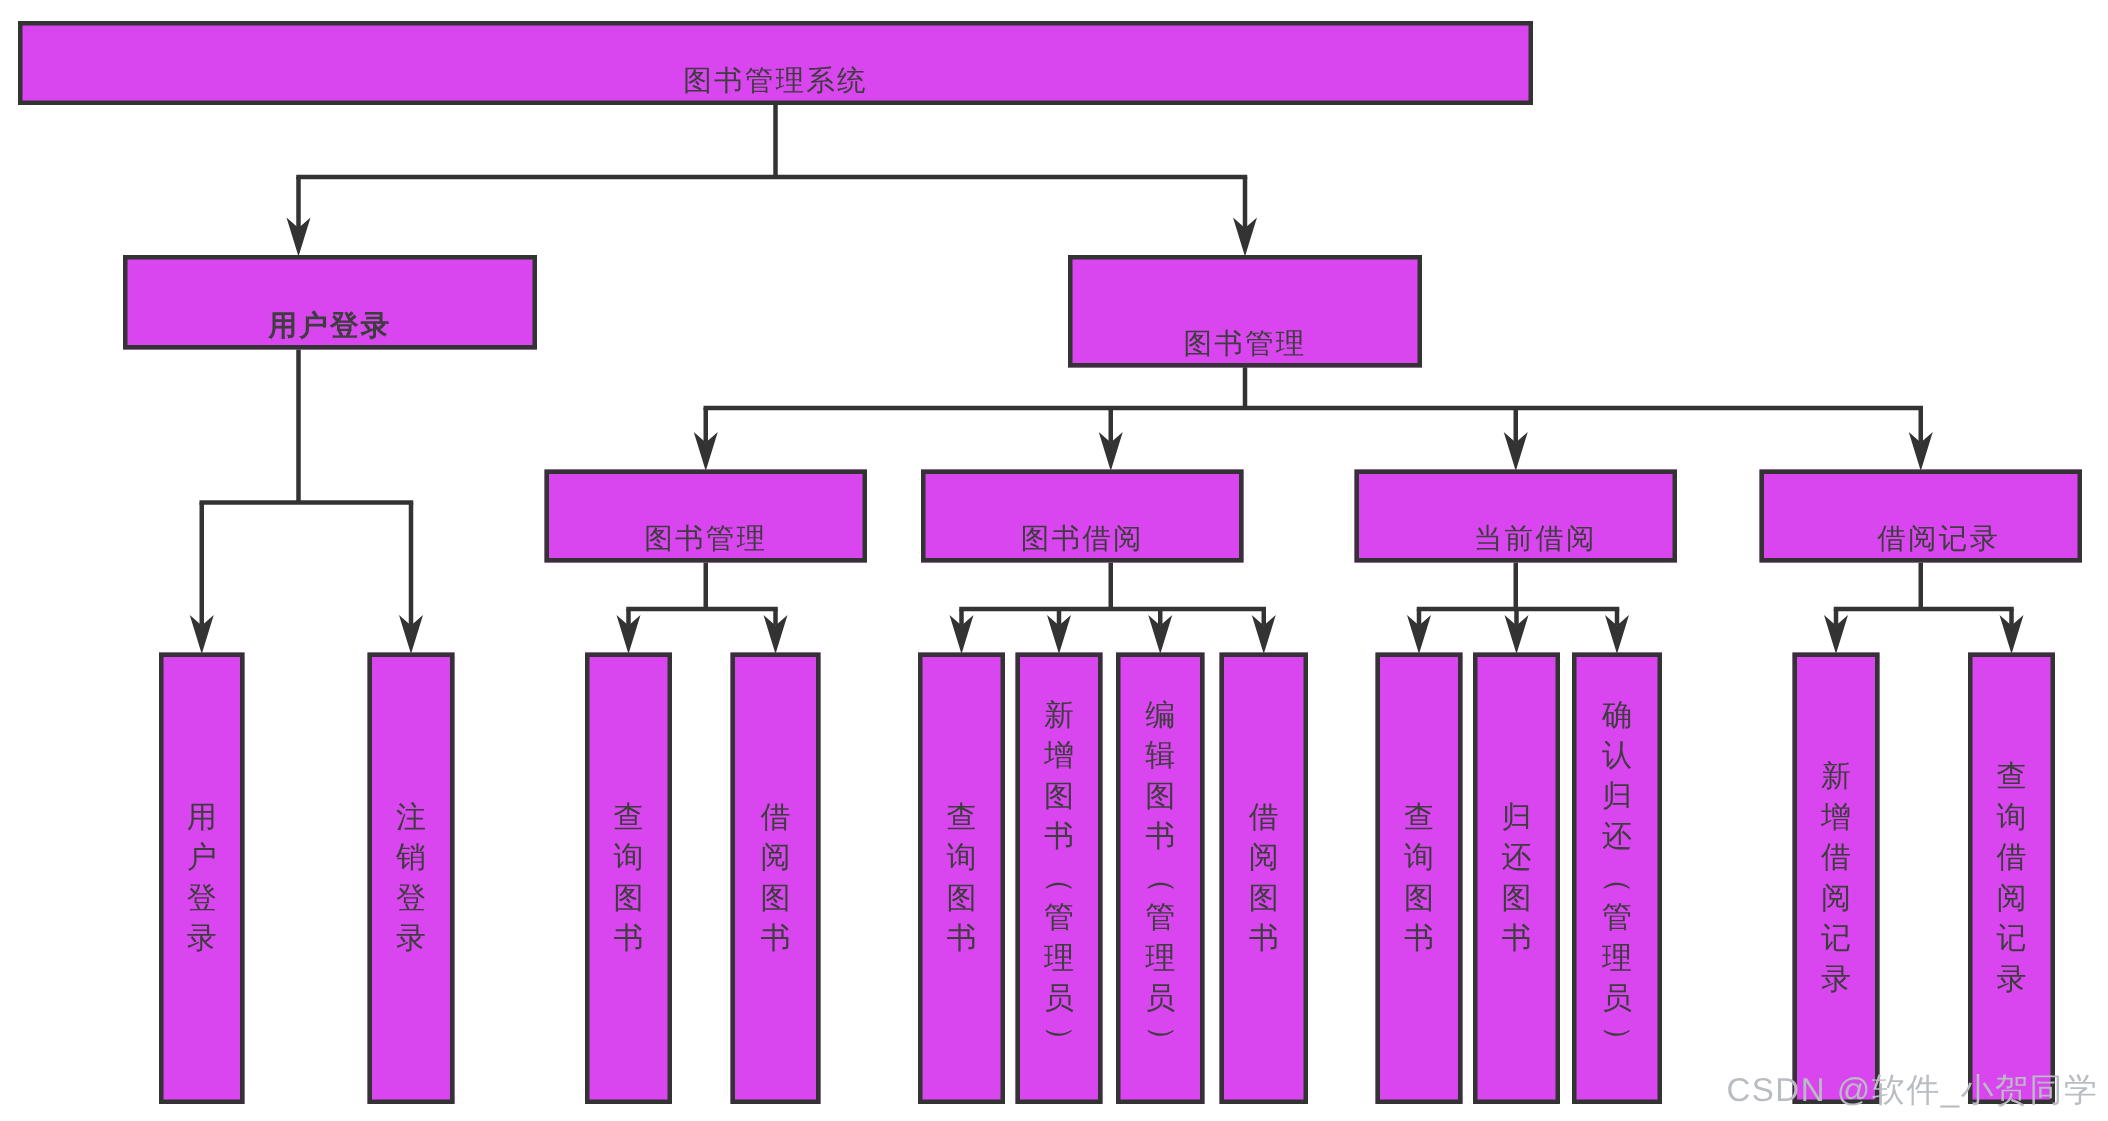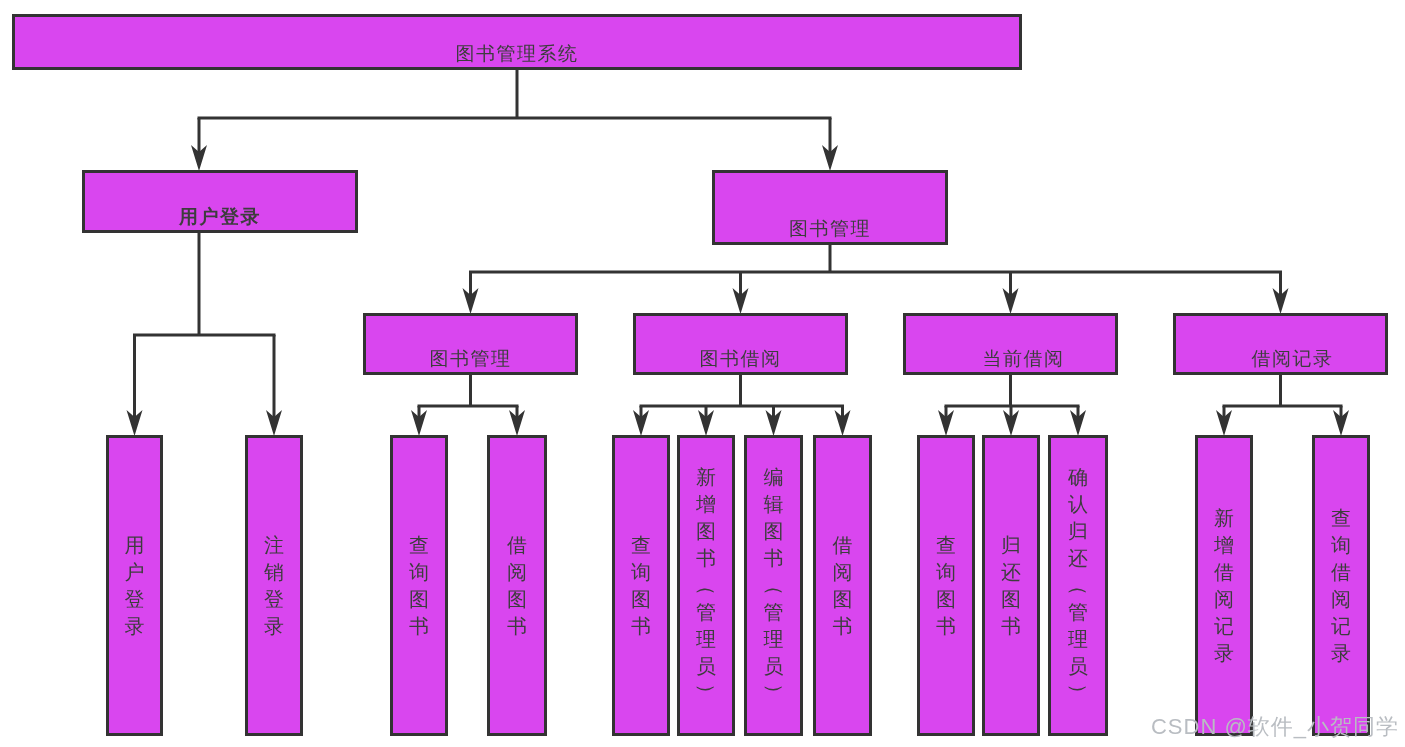--- a/index.html
+++ b/index.html
@@ -110,21 +110,21 @@
   <div class="node h-box" id="user_login" style="left: 82px; top: 170px; width: 276px; height: 63px; font-weight: bold;">
     <span class="h-label">用户登录</span>
   </div>
   <div class="node h-box" id="book_mgmt" style="left: 712px; top: 170px; width: 236px; height: 75px;">
     <span class="h-label">图书管理</span>
   </div>
 
   <div class="node h-box" id="new_book_rec" style="left: 363px; top: 313px; width: 215px; height: 62px;">
     <span class="h-label">图书管理</span>
   </div>
-  <div class="node h-box" id="book_borrow" style="left: 633px; top: 313px; width: 215px; height: 62px;">
+  <div class="node h-box" id="book_borrow" style="left: 614px; top: 313px; width: 215px; height: 62px;">
     <span class="h-label">图书借阅</span>
   </div>
   <div class="node h-box" id="current_borrow" style="left: 903px; top: 313px; width: 215px; height: 62px; padding-left: 26px;">
     <span class="h-label">当前借阅</span>
   </div>
   <div class="node h-box" id="borrow_records" style="left: 1173px; top: 313px; width: 215px; height: 62px; padding-left: 24px;">
     <span class="h-label">借阅记录</span>
   </div>
 
   <div class="node v-box" id="leaf_login" style="left: 106px; top: 435px; width: 57px; height: 301px;">

